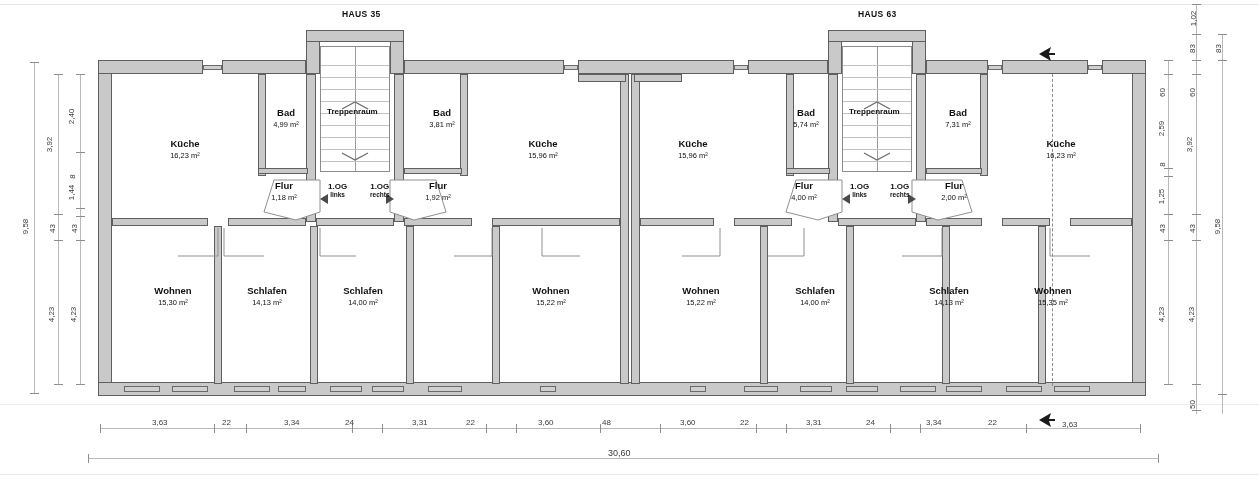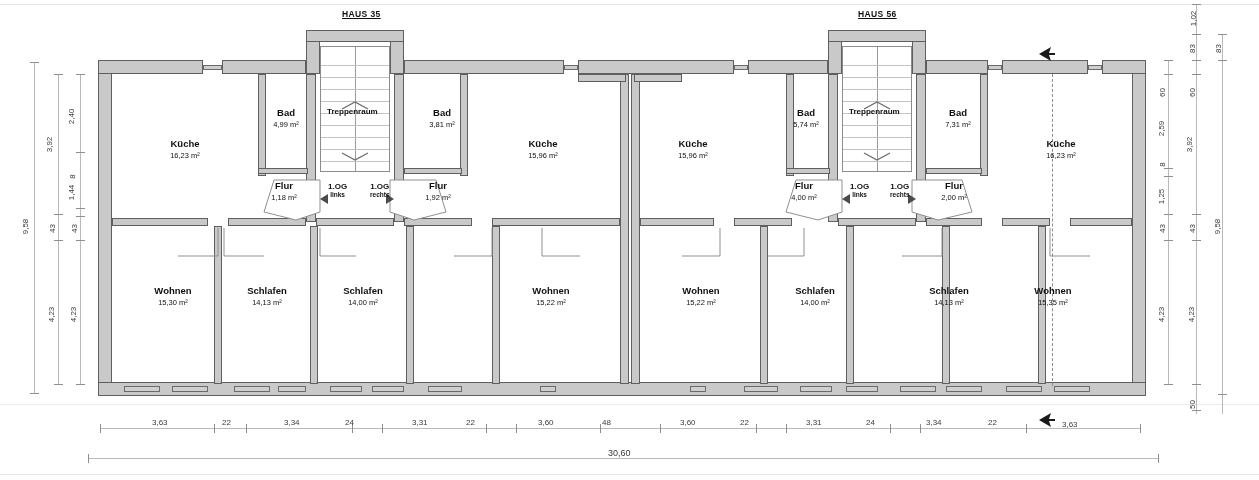--- a/index.html
+++ b/index.html
@@ -5,21 +5,21 @@
   html,body{margin:0;padding:0;background:#ffffff;}
   body{font-family:"Liberation Sans",sans-serif;}
   #plan{position:relative;width:1259px;height:480px;background:#ffffff;overflow:hidden;}
 
   
   .wall{position:absolute;background:#c9c9c9;border:1px solid #5f5f5f;box-sizing:border-box;}
   .wall.thin{background:#cfcfcf;border:1px solid #6a6a6a;}
   .lbl{position:absolute;text-align:center;color:#111;line-height:1.25;white-space:nowrap;}
   .lbl .nm{font-size:9.5px;font-weight:bold;display:block;}
   .lbl .ar{font-size:7.5px;display:block;margin-top:1px;}
-  .haus{position:absolute;font-size:8.5px;font-weight:bold;letter-spacing:.4px;color:#111;white-space:nowrap;text-decoration:underline;}
+  .haus{position:absolute;font-size:8.5px;font-weight:bold;letter-spacing:.4px;color:#111;white-space:nowrap;}
 
   
   .dimline{position:absolute;background:#b9b9b9;}
   .dimline.h{height:1px;}
   .dimline.v{width:1px;}
   .tick{position:absolute;background:#8e8e8e;}
   .tick.v{width:1px;height:9px;}
   .tick.h{height:1px;width:9px;}
   .dtxt{position:absolute;font-size:8px;color:#3a3a3a;white-space:nowrap;}
   .dtxt.rot{transform-origin:50% 50%;}
@@ -46,21 +46,21 @@
 </head>
 <body>
 
 <div id="plan">
 
   <div class="frameline" style="left:0;top:4px;width:1259px;background:#e6e6e6;"></div>
   <div class="frameline" style="left:0;top:474px;width:1259px;background:#e6e6e6;"></div>
   <div class="frameline" style="left:0;top:404px;width:1259px;background:#ececec;"></div>
 
   <div class="haus" style="left:342px;top:9px;">HAUS 35</div>
-  <div class="haus" style="left:858px;top:9px;">HAUS 56</div>
+  <div class="haus" style="left:858px;top:9px;">HAUS 63</div>
 
   <div class="wall" style="left:98px;top:60px;width:14px;height:336px;"></div>
 
   <div class="wall" style="left:1132px;top:60px;width:14px;height:336px;"></div>
 
   <div class="wall" style="left:98px;top:382px;width:1048px;height:14px;"></div>
 
   <div class="wall" style="left:98px;top:60px;width:105px;height:14px;"></div>
   <div class="wall" style="left:222px;top:60px;width:84px;height:14px;"></div>
   <div class="wall" style="left:404px;top:60px;width:160px;height:14px;"></div>

